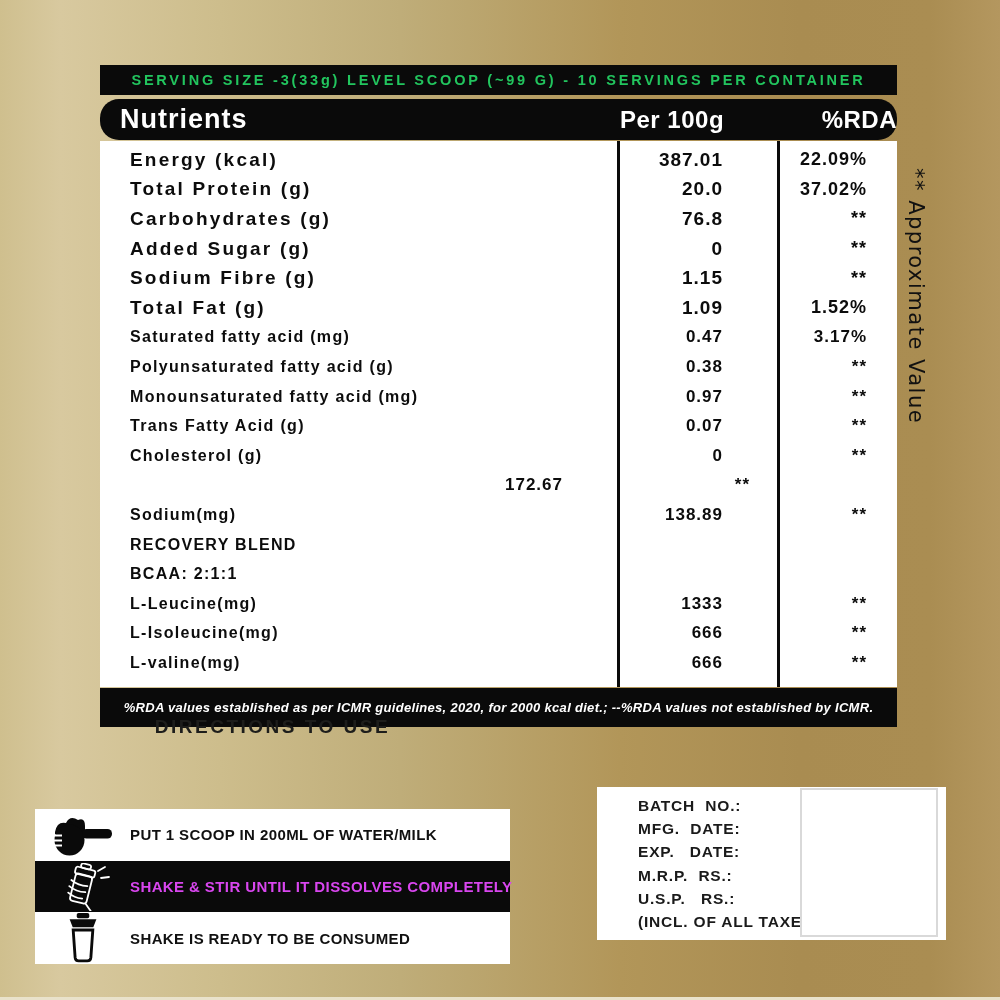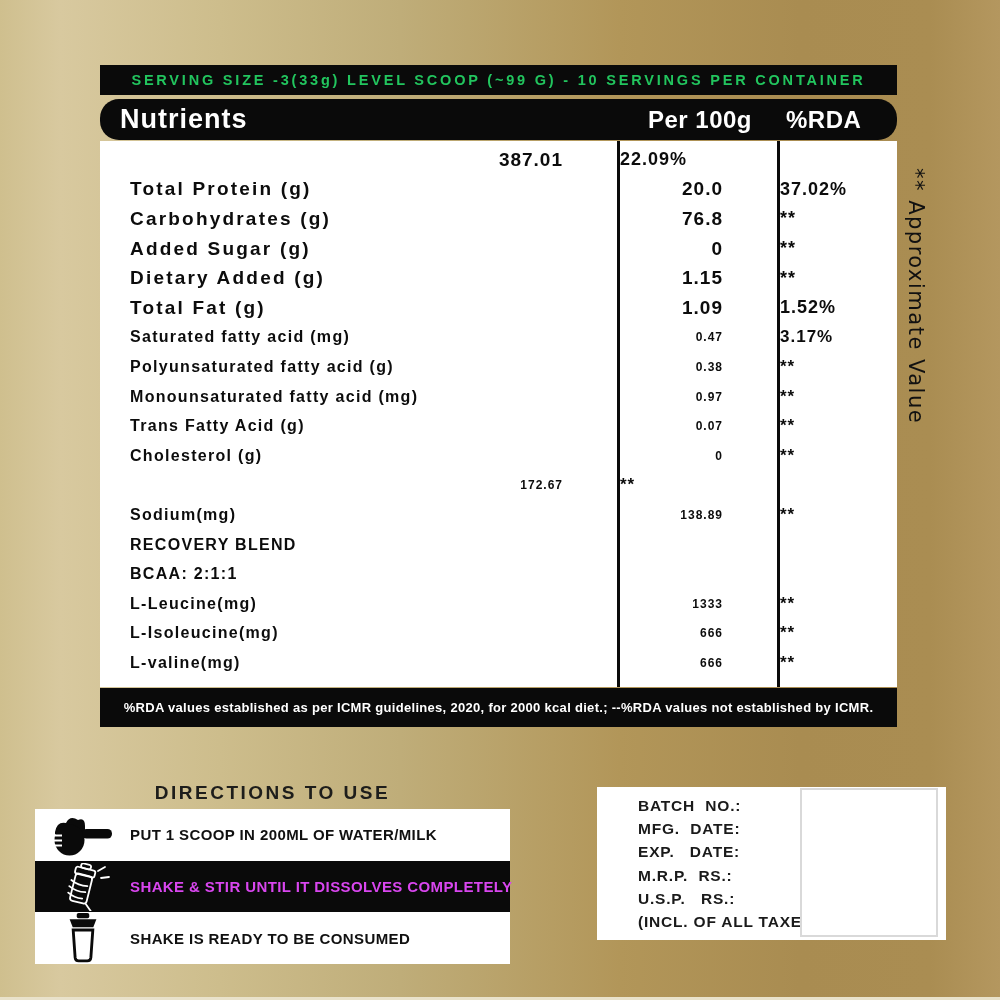--- a/index.html
+++ b/index.html
@@ -17,60 +17,60 @@
   .serving-bar{
     position:absolute;left:0;top:0;width:100%;height:30px;background:#0a0a0a;
     color:#22c55e;font-weight:700;font-size:14.5px;letter-spacing:2.8px;
     display:flex;align-items:center;justify-content:center;white-space:nowrap;
   }
   .header-bar{
     position:absolute;left:0;top:34px;width:100%;height:41px;background:#0a0a0a;color:#fff;
     display:grid;grid-template-columns:520px 160px 117px;align-items:center;border-radius:19px;
   }
   .h-nutrients{font-size:27px;font-weight:700;padding-left:20px;letter-spacing:1px;}
-  .h-per100g{font-size:24px;font-weight:700;text-align:center;letter-spacing:0.5px;}
-  .h-rda{font-size:24px;font-weight:700;text-align:left;letter-spacing:0.5px;padding-left:6px;}
+  .h-per100g{font-size:24px;font-weight:700;text-align:left;letter-spacing:0.5px;}
+  .h-rda{font-size:24px;font-weight:700;text-align:right;letter-spacing:0.5px;padding-left:6px;}
 
   .tbody{
     position:absolute;left:0;top:76px;width:100%;height:546px;background:#ffffff;
     padding-top:4px;box-sizing:border-box;
   }
   .col-divider{position:absolute;top:0;bottom:0;width:3px;background:#0a0a0a;}
   .divider-1{left:517px;}
   .divider-2{left:677px;}
 
   .nrow{display:grid;grid-template-columns:520px 160px 117px;height:29.6px;align-items:center;}
   .ncell{white-space:nowrap;color:#0c0c0c;font-weight:700;}
   .ncell.label{padding-left:30px;}
   .ncell.value{text-align:right;padding-right:57px;letter-spacing:1px;}
-  .ncell.rda{text-align:left;padding-right:30px;letter-spacing:1px;}
+  .ncell.rda{text-align:right;padding-right:30px;letter-spacing:1px;}
   .nrow.lg .label{font-size:19px;letter-spacing:2.2px;}
   .nrow.lg .value{font-size:19px;}
   .nrow.lg .rda{font-size:18px;}
   .nrow.sm .label{font-size:16px;letter-spacing:1.3px;}
-  .nrow.sm .value{font-size:12px;}
+  .nrow.sm .value{font-size:17px;}
   .nrow.sm .rda{font-size:17px;}
 
   .footer-bar{
     position:absolute;left:0;top:623px;width:100%;height:39px;background:#0a0a0a;
     color:#fff;font-weight:700;font-size:13px;letter-spacing:0.3px;
-    display:flex;align-items:center;justify-content:center;white-space:nowrap;
+    display:flex;align-items:center;justify-content:center;white-space:nowrap;font-style:italic;
   }
 
   
   .vertical-note{
     position:absolute;left:928px;top:168px;
     transform:rotate(90deg);transform-origin:top left;
     font-family:"DejaVu Sans",sans-serif;font-size:21px;font-weight:500;
     letter-spacing:1.5px;color:#111;white-space:nowrap;
   }
 
   
   .directions-title{
-    position:absolute;left:35px;top:782px;width:475px;text-align:center;
+    position:absolute;left:35px;top:716px;width:475px;text-align:center;
     font-size:19px;font-weight:700;letter-spacing:2.5px;color:#1d1d1b;
   }
   .directions-box{
     position:absolute;left:35px;top:785px;width:475px;height:155px;
     display:flex;flex-direction:column;margin-top:24px;
   }
   .step{flex:1;display:flex;align-items:center;}
   .step.light{background:#ffffff;color:#101010;}
   .step.dark{background:#0a0a0a;color:#d946ef;}
   .step-icon{width:95px;display:flex;align-items:center;justify-content:center;flex:0 0 95px;}
@@ -103,40 +103,41 @@
       <div class="h-nutrients">Nutrients</div>
       <div class="h-per100g">Per 100g</div>
       <div class="h-rda">%RDA</div>
     </div>
 
     <div class="tbody" id="tbody">
       <div class="col-divider divider-1"></div>
       <div class="col-divider divider-2"></div>
 
     <div class="nrow lg">
+          <div class="ncell label">Energy (kcal)</div>
           <div class="ncell value">387.01</div>
           <div class="ncell rda">22.09%</div>
         </div>
         <div class="nrow lg">
           <div class="ncell label">Total Protein (g)</div>
           <div class="ncell value">20.0</div>
           <div class="ncell rda">37.02%</div>
         </div>
         <div class="nrow lg">
           <div class="ncell label">Carbohydrates (g)</div>
           <div class="ncell value">76.8</div>
           <div class="ncell rda">**</div>
         </div>
         <div class="nrow lg">
           <div class="ncell label">Added Sugar (g)</div>
           <div class="ncell value">0</div>
           <div class="ncell rda">**</div>
         </div>
         <div class="nrow lg">
-          <div class="ncell label">Dietary Added (g)</div>
+          <div class="ncell label">Sodium Fibre (g)</div>
           <div class="ncell value">1.15</div>
           <div class="ncell rda">**</div>
         </div>
         <div class="nrow lg">
           <div class="ncell label">Total Fat (g)</div>
           <div class="ncell value">1.09</div>
           <div class="ncell rda">1.52%</div>
         </div>
         <div class="nrow sm">
           <div class="ncell label">Saturated fatty acid (mg)</div>

